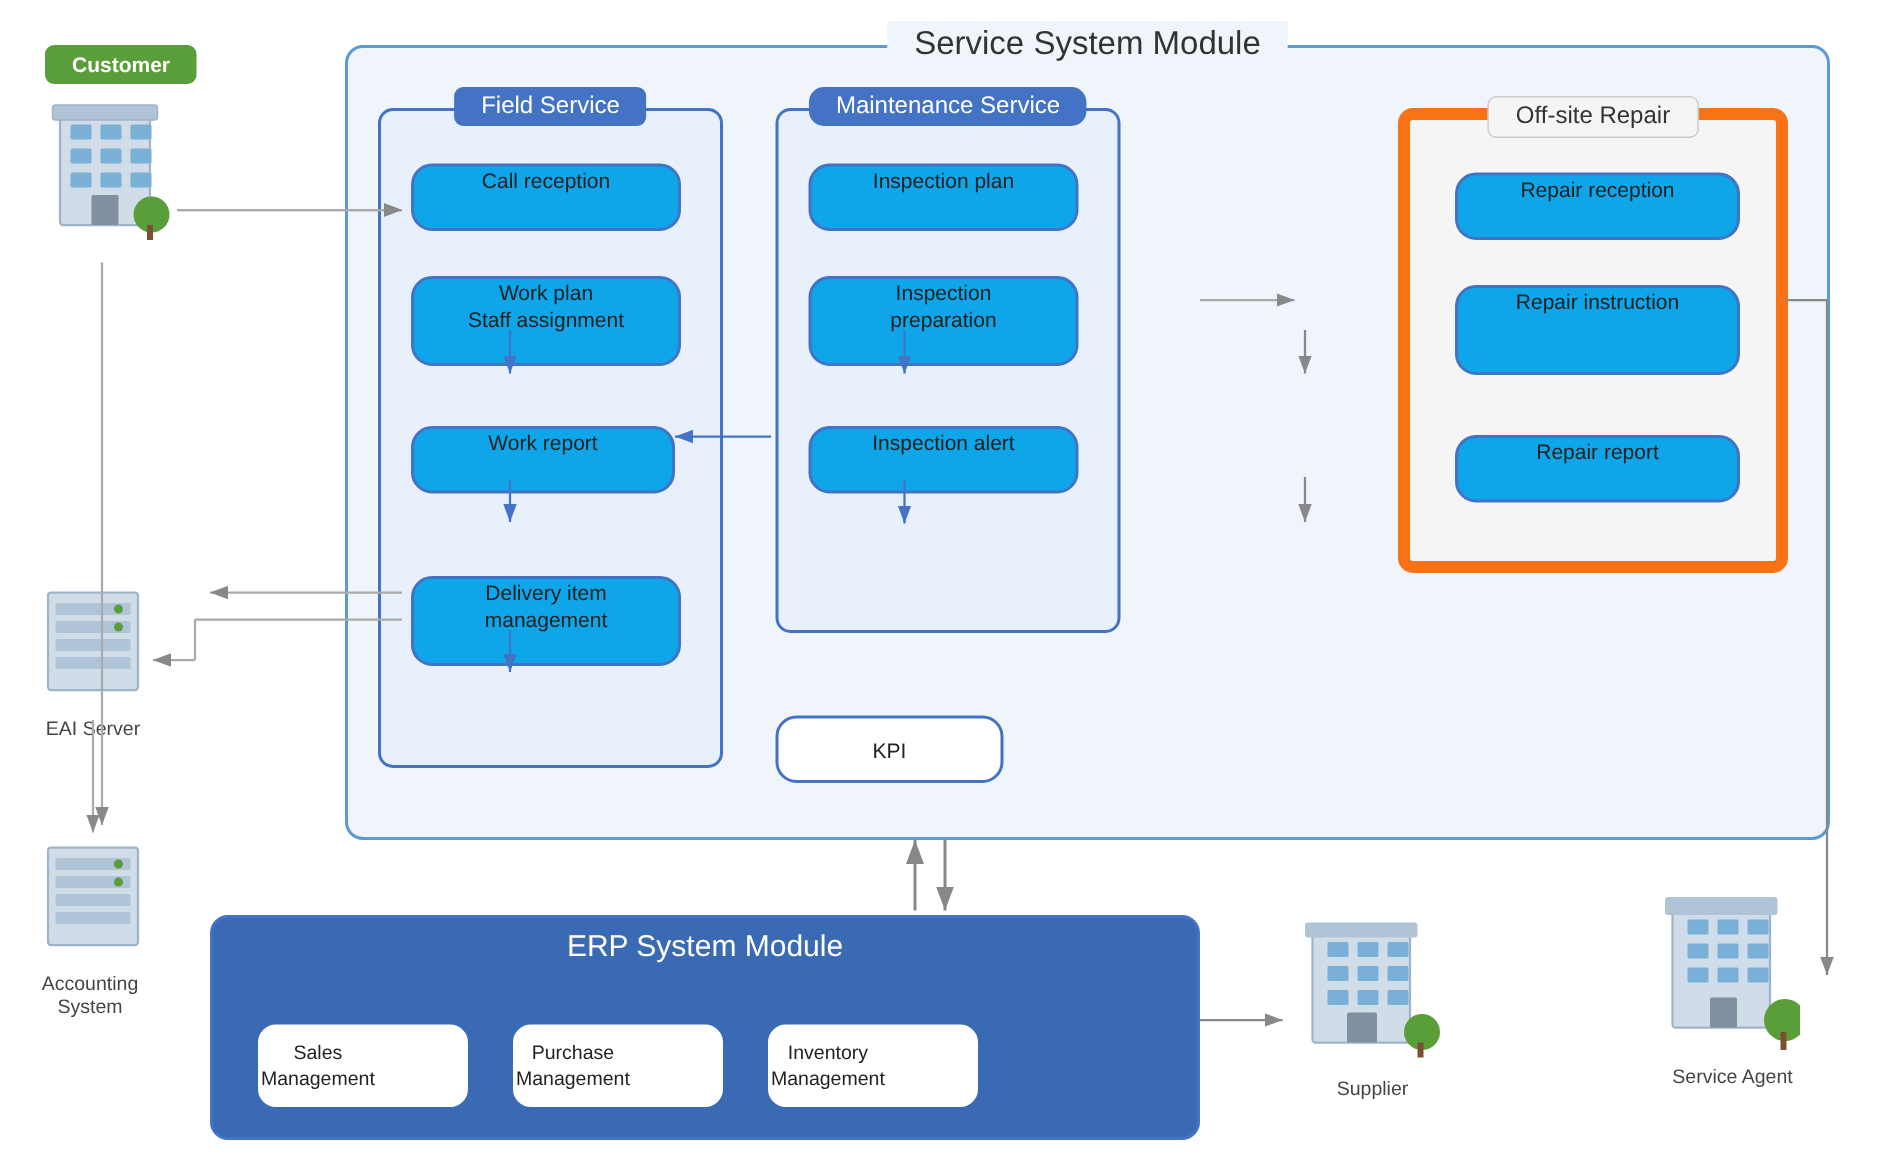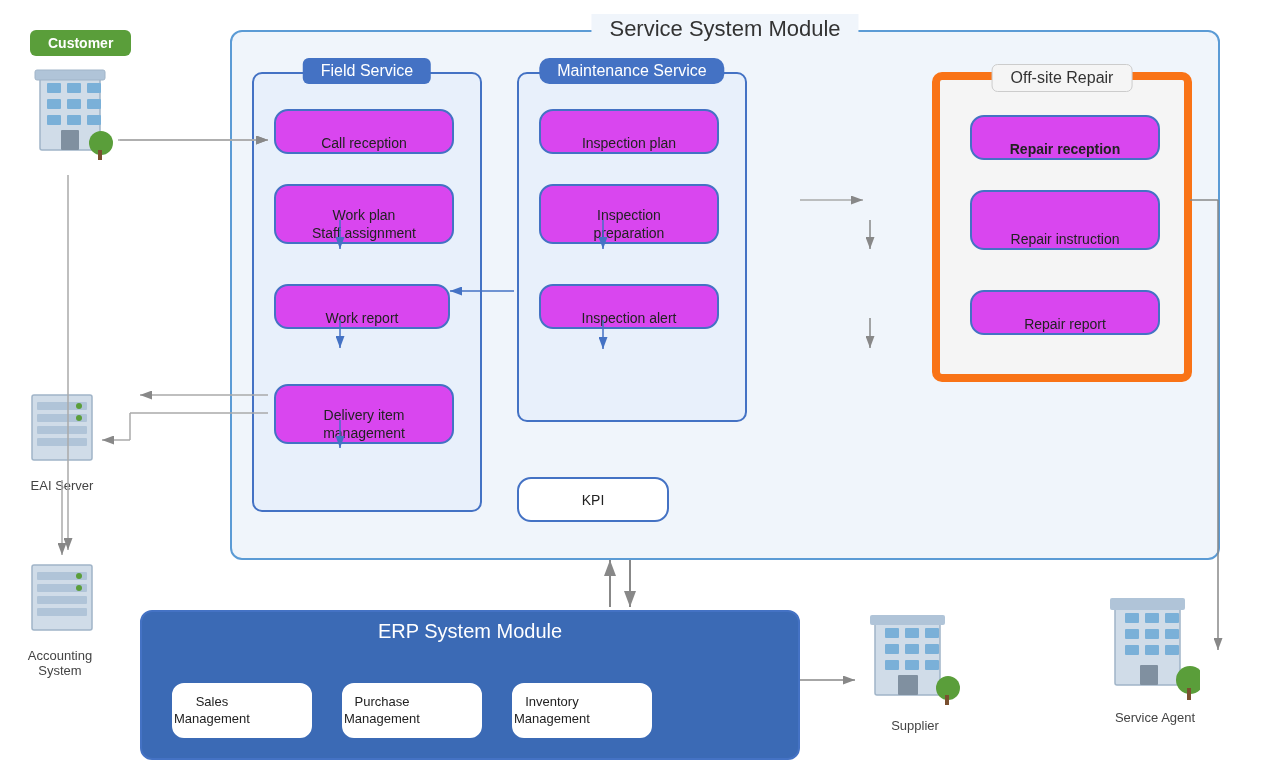--- a/index.html
+++ b/index.html
@@ -118,23 +118,23 @@
       font-size: 16px;
       white-space: nowrap;
       border: 1px solid #ccc;
     }
 
     
     .proc-box {
       position: absolute;
       border: 2px solid #4472c4;
       border-radius: 14px;
-      background: #d946ef;
+      background: #0ea5e9;
       display: flex;
-      align-items: flex-end;
+      align-items: flex-start;
       justify-content: center;
       text-align: center;
       font-size: 14px;
       color: #222;
       line-height: 1.3;
     }
 
     
     .fs-call { top: 35px; left: 20px; width: 180px; height: 45px; }
     .fs-workplan { top: 110px; left: 20px; width: 180px; height: 60px; }
@@ -157,21 +157,21 @@
       border-radius: 14px;
       background: #fff;
       display: flex;
       align-items: center;
       justify-content: center;
       font-size: 14px;
       color: #222;
     }
 
     
-    .os-repair-rec { top: 35px; left: 30px; width: 190px; height: 45px; font-weight: bold; }
+    .os-repair-rec { top: 35px; left: 30px; width: 190px; height: 45px; }
     .os-repair-inst { top: 110px; left: 30px; width: 190px; height: 60px; }
     .os-repair-rep { top: 210px; left: 30px; width: 190px; height: 45px; }
 
     
     .arrows-svg {
       position: absolute;
       top: 0;
       left: 0;
       width: 100%;
       height: 100%;

